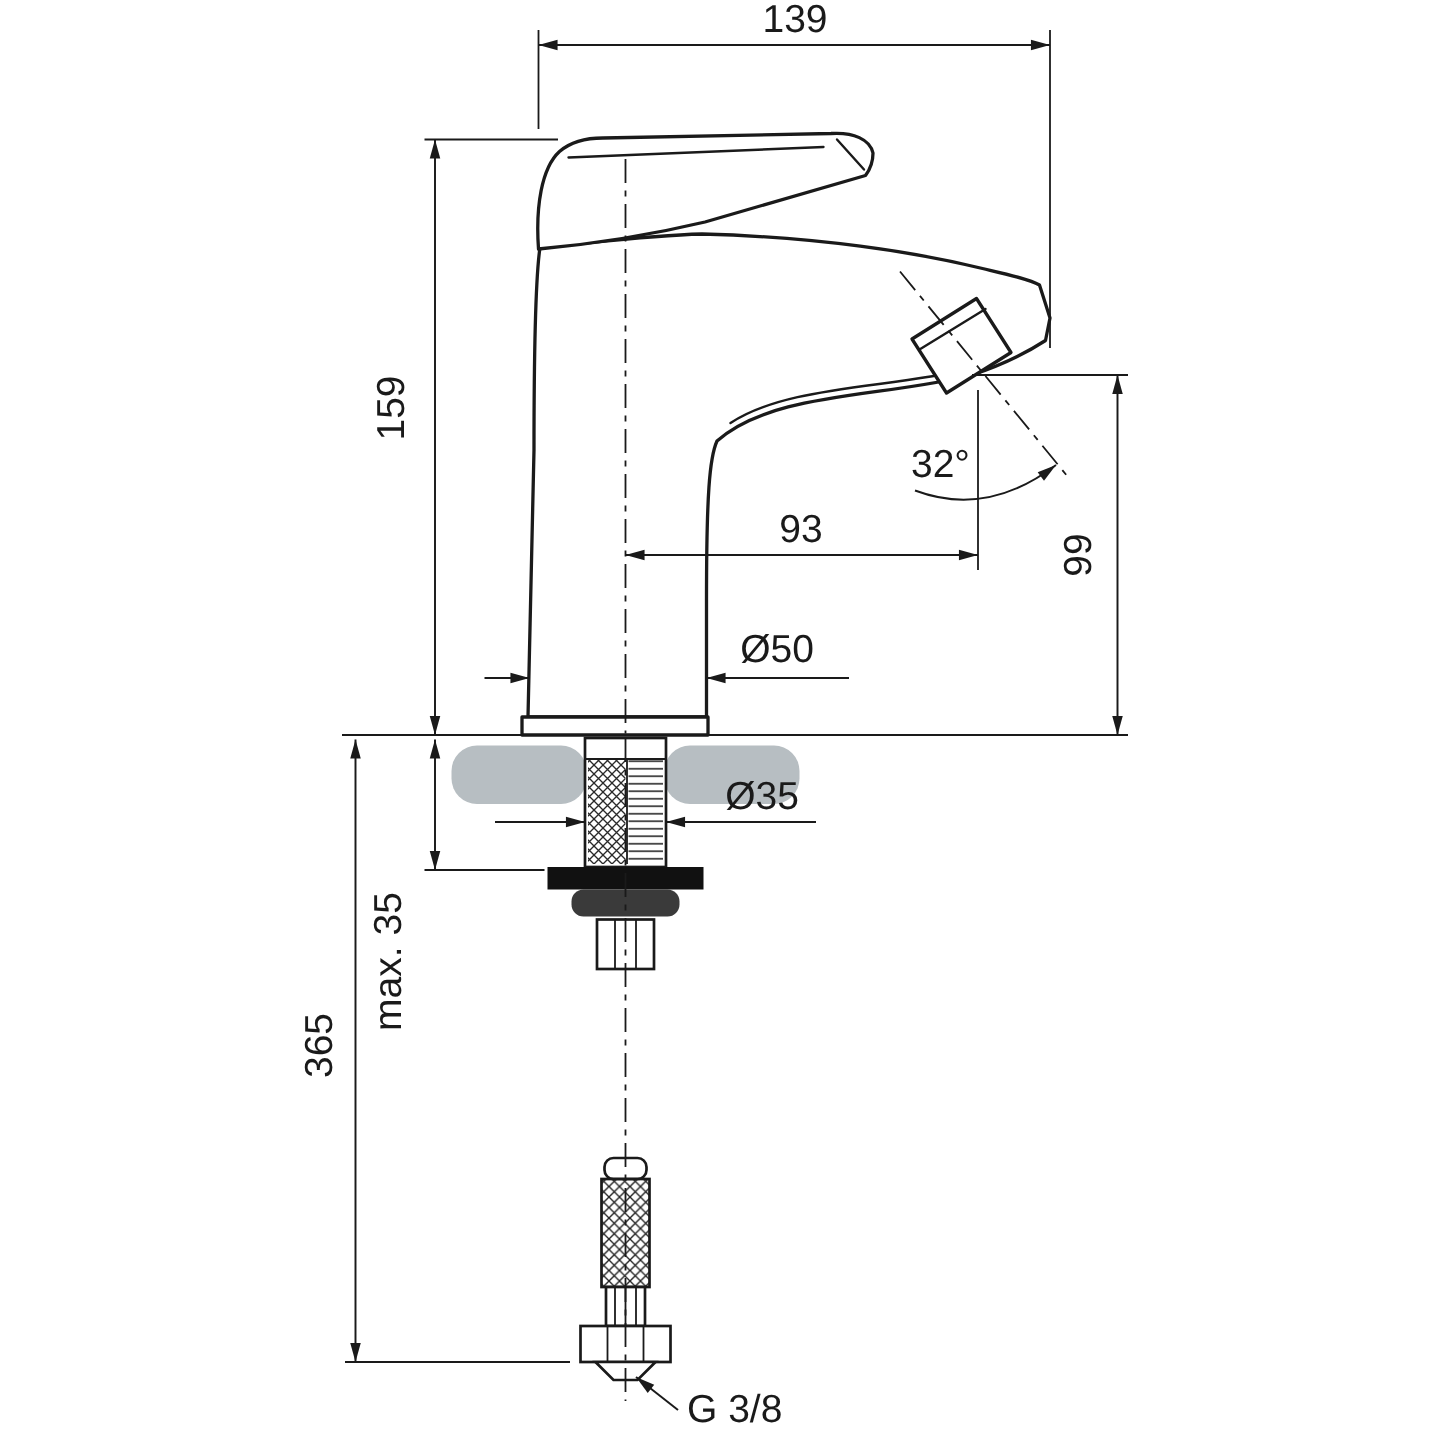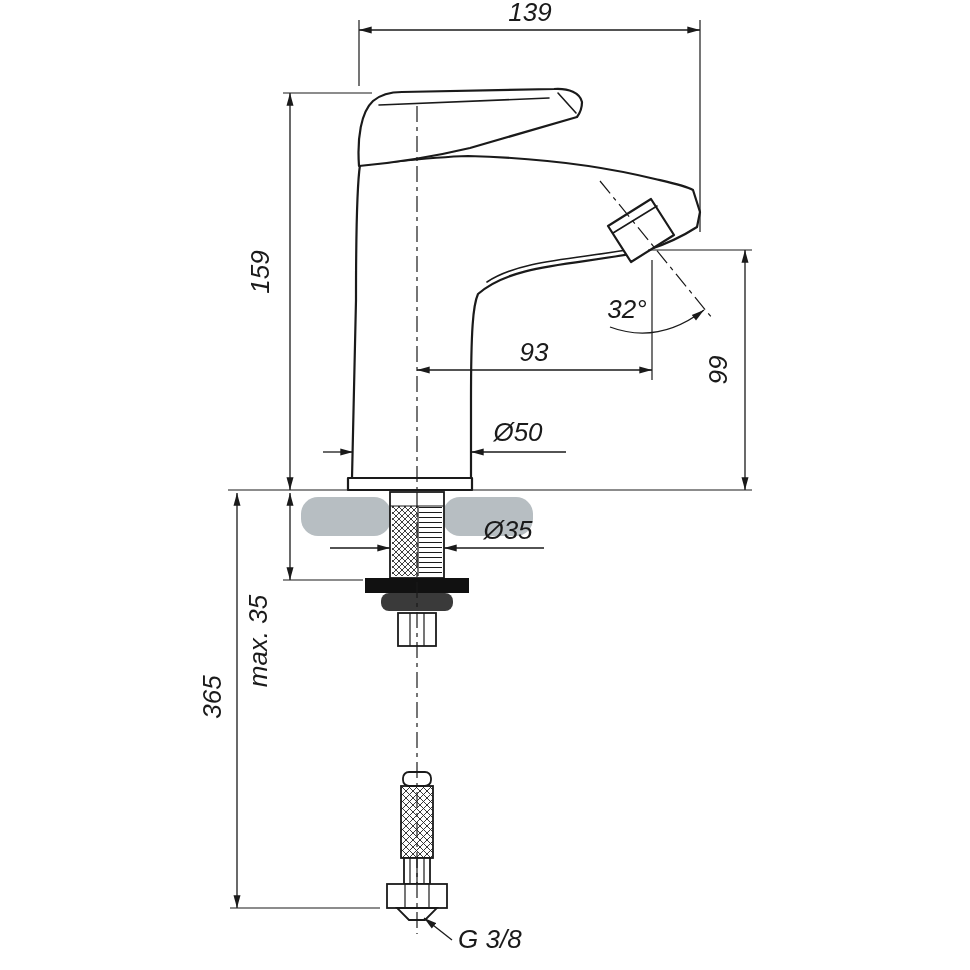--- a/index.html
+++ b/index.html
@@ -1,16 +1,16 @@
 <!DOCTYPE html>
 <html><head>
 <meta charset="utf-8">
 <style>
   html,body{margin:0;padding:0;background:#ffffff;}
-  .canvas{width:886px;height:970px;background:#ffffff;position:relative;overflow:hidden;font-style:italic;}
+  .canvas{width:886px;height:970px;background:#ffffff;position:relative;overflow:hidden;}
   svg{display:block;}
   svg text{
     font-family:"Liberation Sans","DejaVu Sans",sans-serif;
     font-size:26px;
     fill:#1a1a1a;
   }
   .outline{fill:#ffffff;stroke:#1a1a1a;stroke-width:2.2;stroke-linejoin:round;stroke-linecap:round;}
   .detail{fill:none;stroke:#1a1a1a;stroke-width:1.6;stroke-linecap:round;}
   .dim{stroke:#1a1a1a;stroke-width:1.3;fill:none;}
   .thin{stroke:#1a1a1a;stroke-width:1.2;fill:none;}

